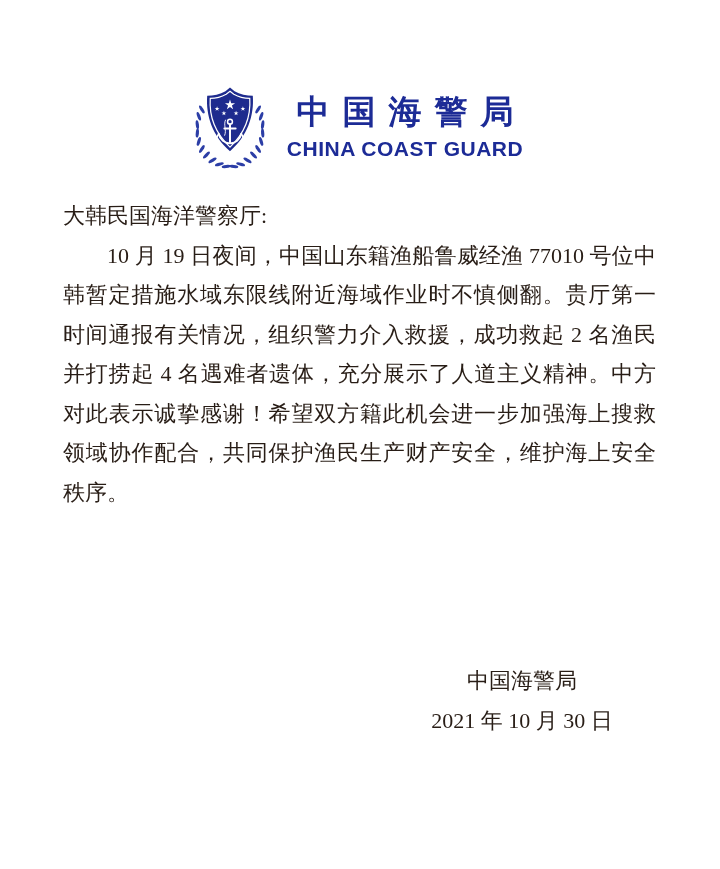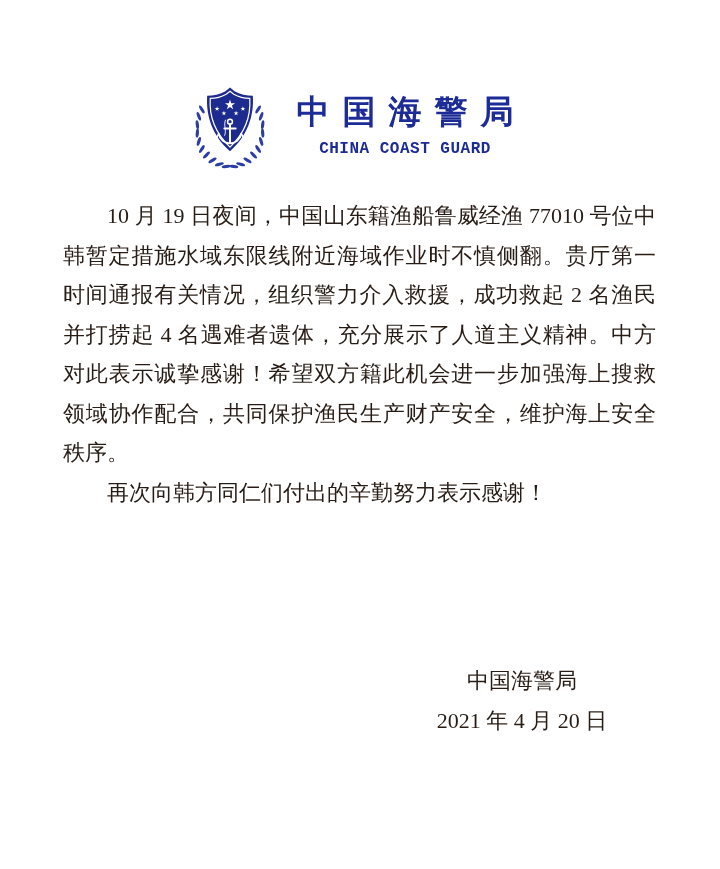--- a/index.html
+++ b/index.html
@@ -36,22 +36,22 @@
   .title-zh {
     font-family: "Liberation Sans", "DejaVu Sans", sans-serif;
     font-size: 33px;
     font-weight: bold;
     letter-spacing: 13px;
     margin-right: -13px; 
     line-height: 40px;
     white-space: nowrap;
   }
   .title-en {
-    font-family: Liberation Mono, monospace;
-    font-size: 16px;
+    font-family: Liberation Sans, sans-serif;
+    font-size: 21px;
     font-weight: bold;
     letter-spacing: 0.5px;
     line-height: 24px;
     margin-top: 5px;
     white-space: nowrap;
   }
 
   
   .letter-body {
     position: absolute;
@@ -144,22 +144,22 @@
       </g>
     </svg>
   </div>
 
   <div class="title-block">
     <div class="title-zh">中国海警局</div>
     <div class="title-en">CHINA COAST GUARD</div>
   </div>
 
   <div class="letter-body">
+    <p class="salutation">大韩民国海洋警察厅:</p>
     <p>10 月 19 日夜间，中国山东籍渔船鲁威经渔 77010 号位中韩暂定措施水域东限线附近海域作业时不慎侧翻。贵厅第一时间通报有关情况，组织警力介入救援，成功救起 2 名渔民并打捞起 4 名遇难者遗体，充分展示了人道主义精神。中方对此表示诚挚感谢！希望双方籍此机会进一步加强海上搜救领域协作配合，共同保护渔民生产财产安全，维护海上安全秩序。</p>
-    <p>再次向韩方同仁们付出的辛勤努力表示感谢！</p>
   </div>
 
   <div class="signature-block">
     <div>中国海警局</div>
-    <div>2021 年 4 月 20 日</div>
+    <div>2021 年 10 月 30 日</div>
   </div>
 
 </div>
 
 </body></html>

